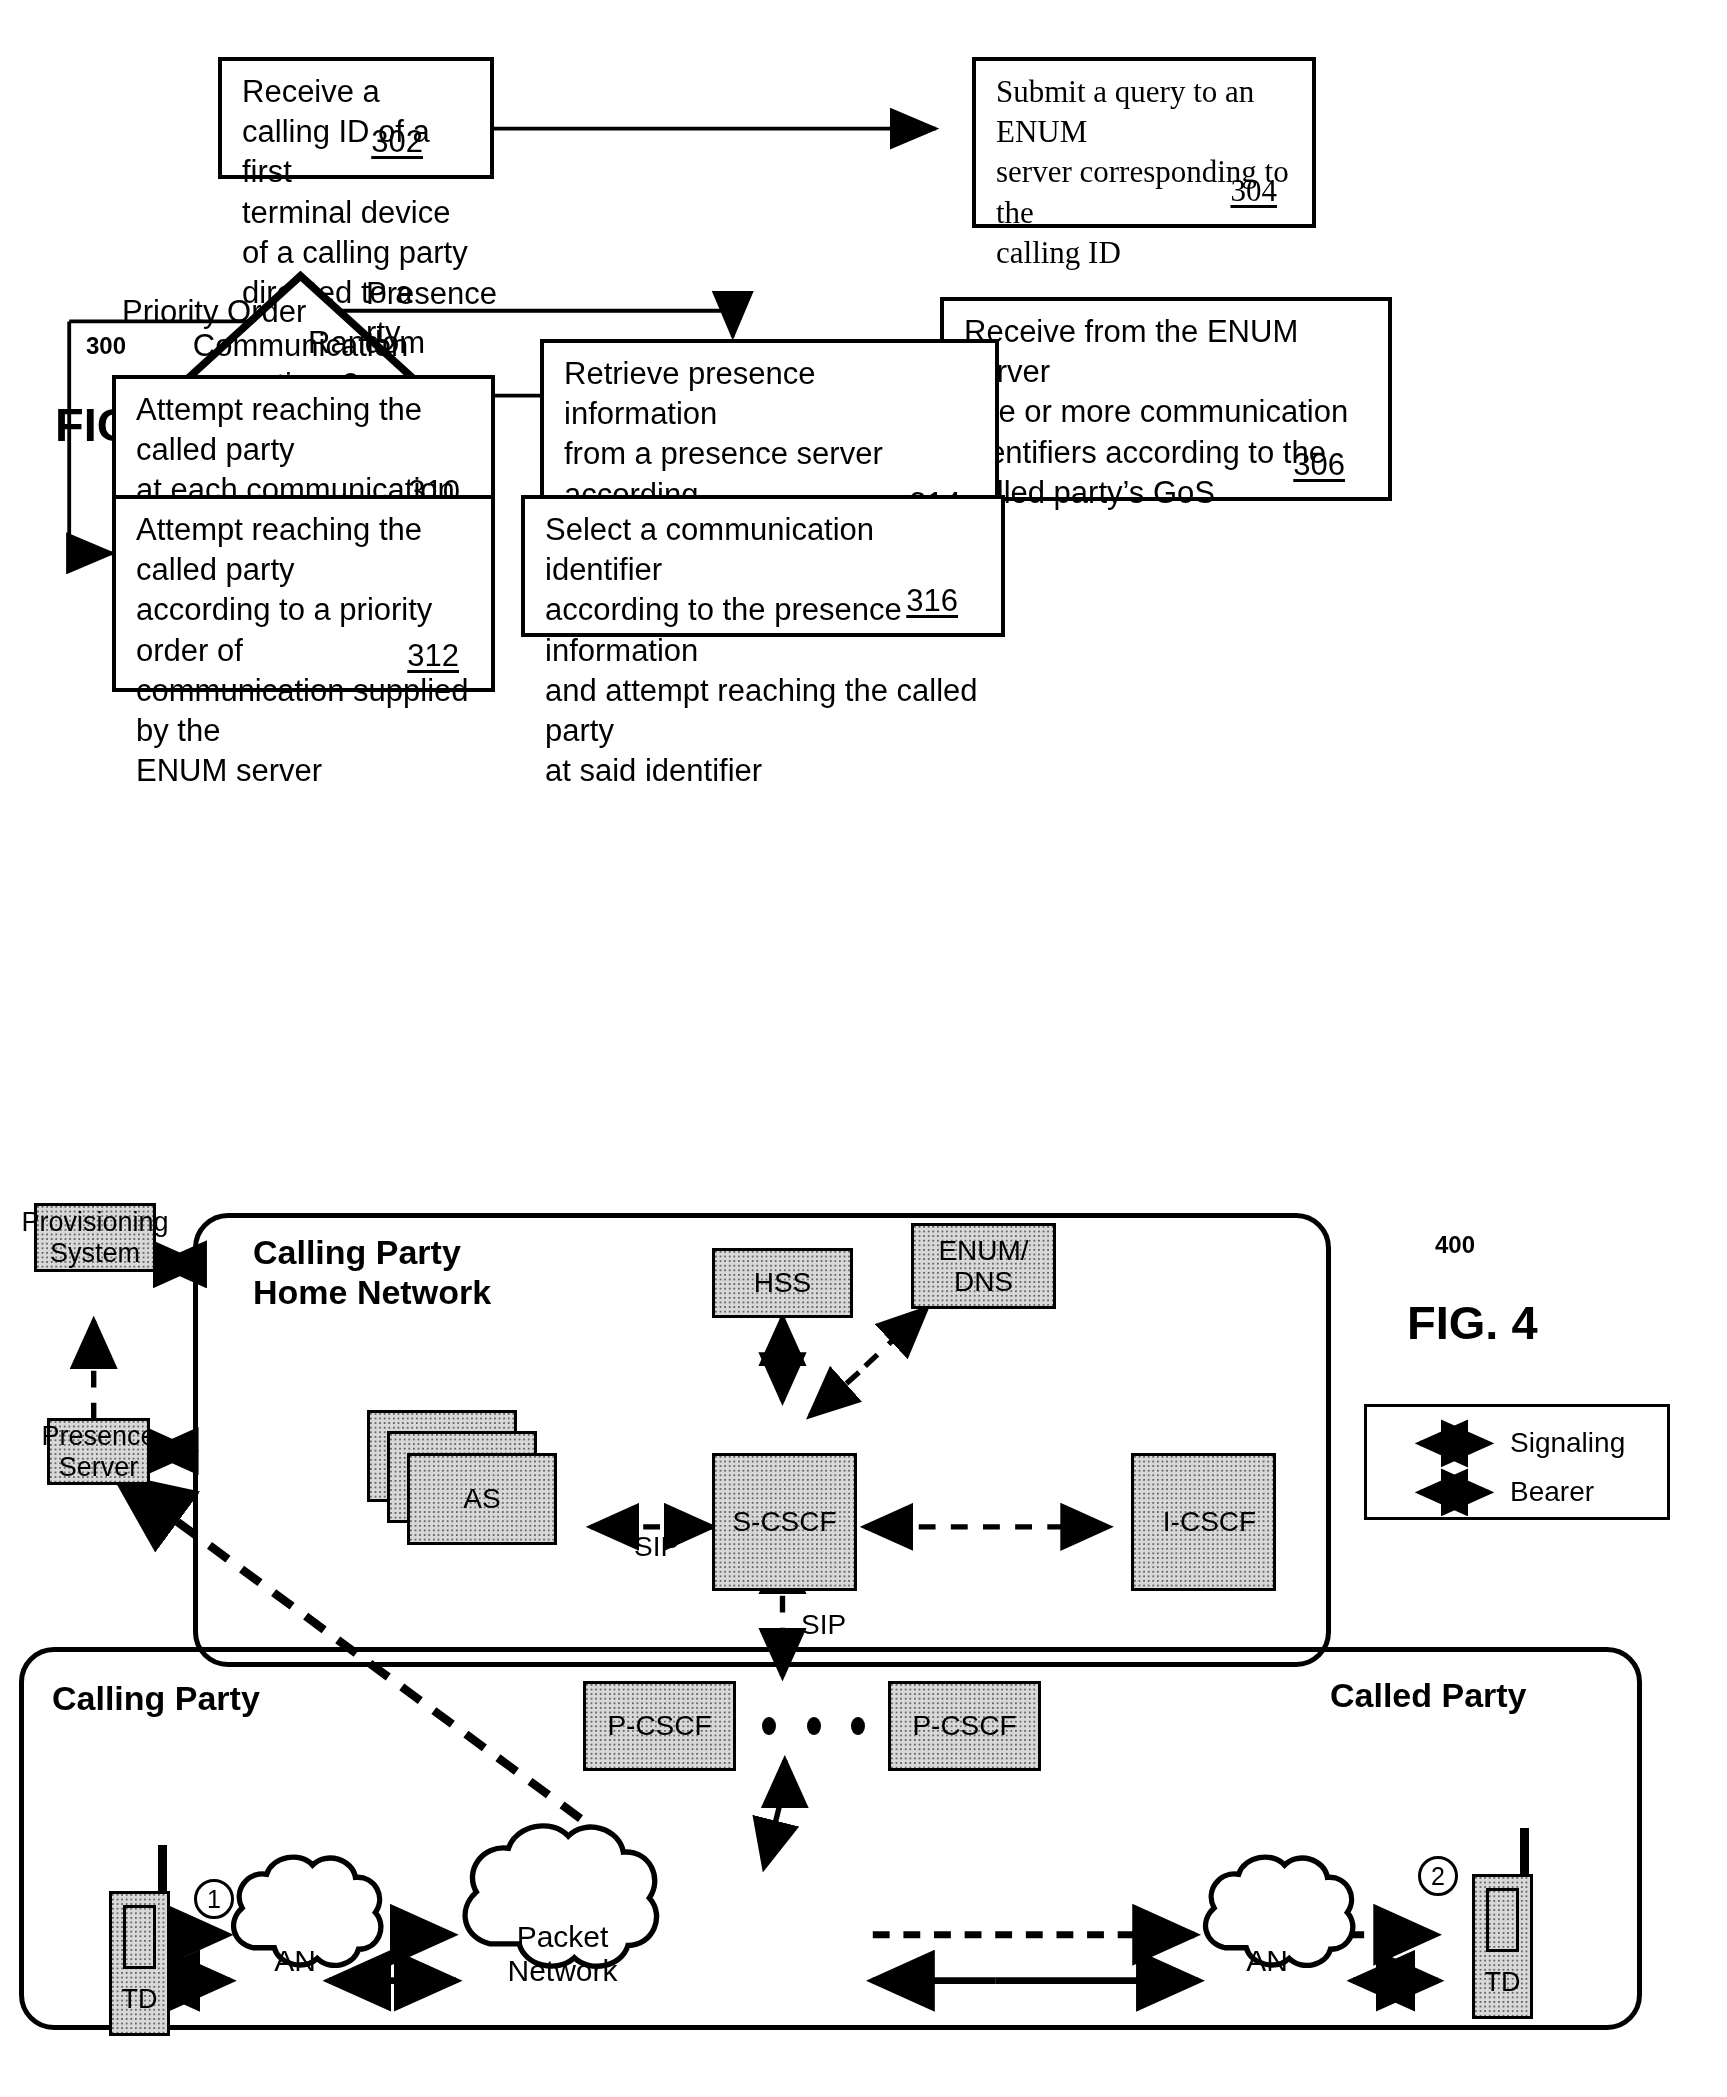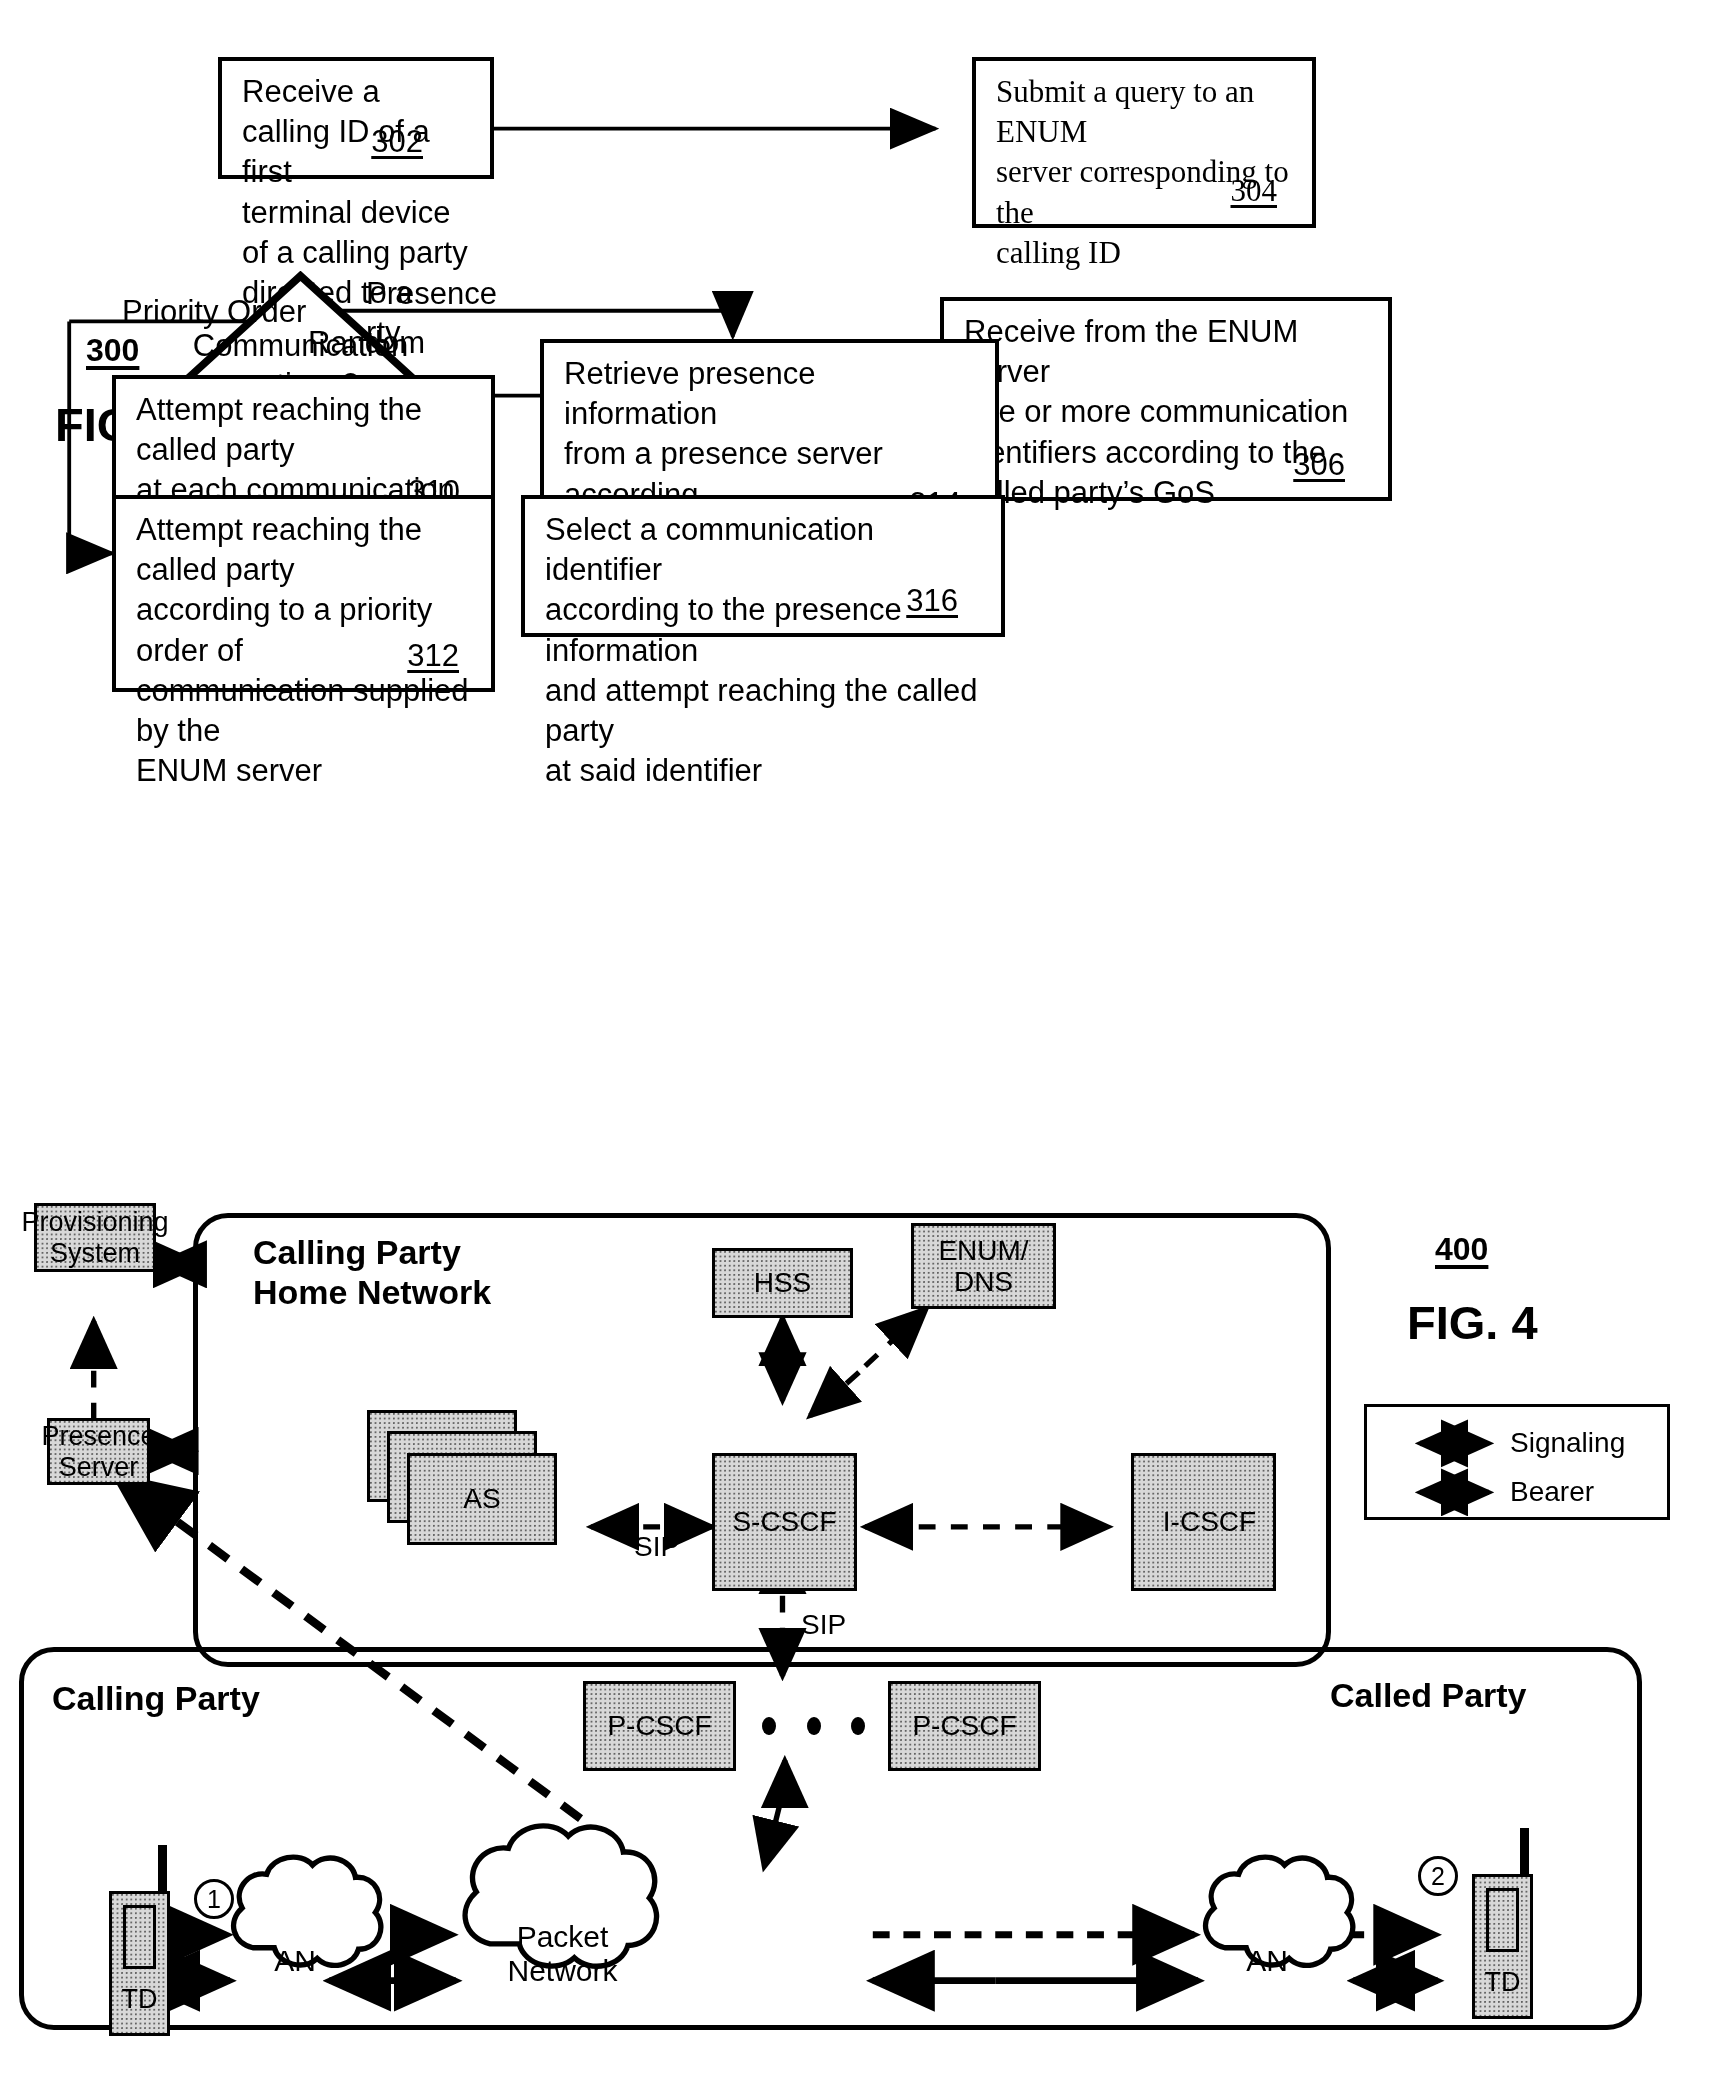--- a/index.html
+++ b/index.html
@@ -39,22 +39,22 @@
   .diamond-label {
     position:absolute; left:0; top:0; width:100%; height:100%;
     display:flex; flex-direction:column; align-items:center; justify-content:center;
     font-size:31px; line-height:1.28; text-align:center;
   }
   .diamond-label .num { text-decoration:underline; text-underline-offset:3.8px; text-decoration-thickness:3.1px; }
 
   
   .flab { position:absolute; font-size:31px; white-space:nowrap; }
   .figtag {
-    position:absolute; font-size:32px; font-weight:bold;
-    text-decoration:underline; text-underline-offset:5.4px; text-decoration-thickness:3.8px;
+    position:absolute; font-size:24px; font-weight:bold;
+    text-underline-offset:5.4px; text-decoration-thickness:3.8px;
     white-space:nowrap;
   }
   .figname {
     position:absolute; font-size:47px; font-weight:bold; white-space:nowrap;
   }
 
   
   .nbox {
     position:absolute;
     border:3.8px solid #000;

